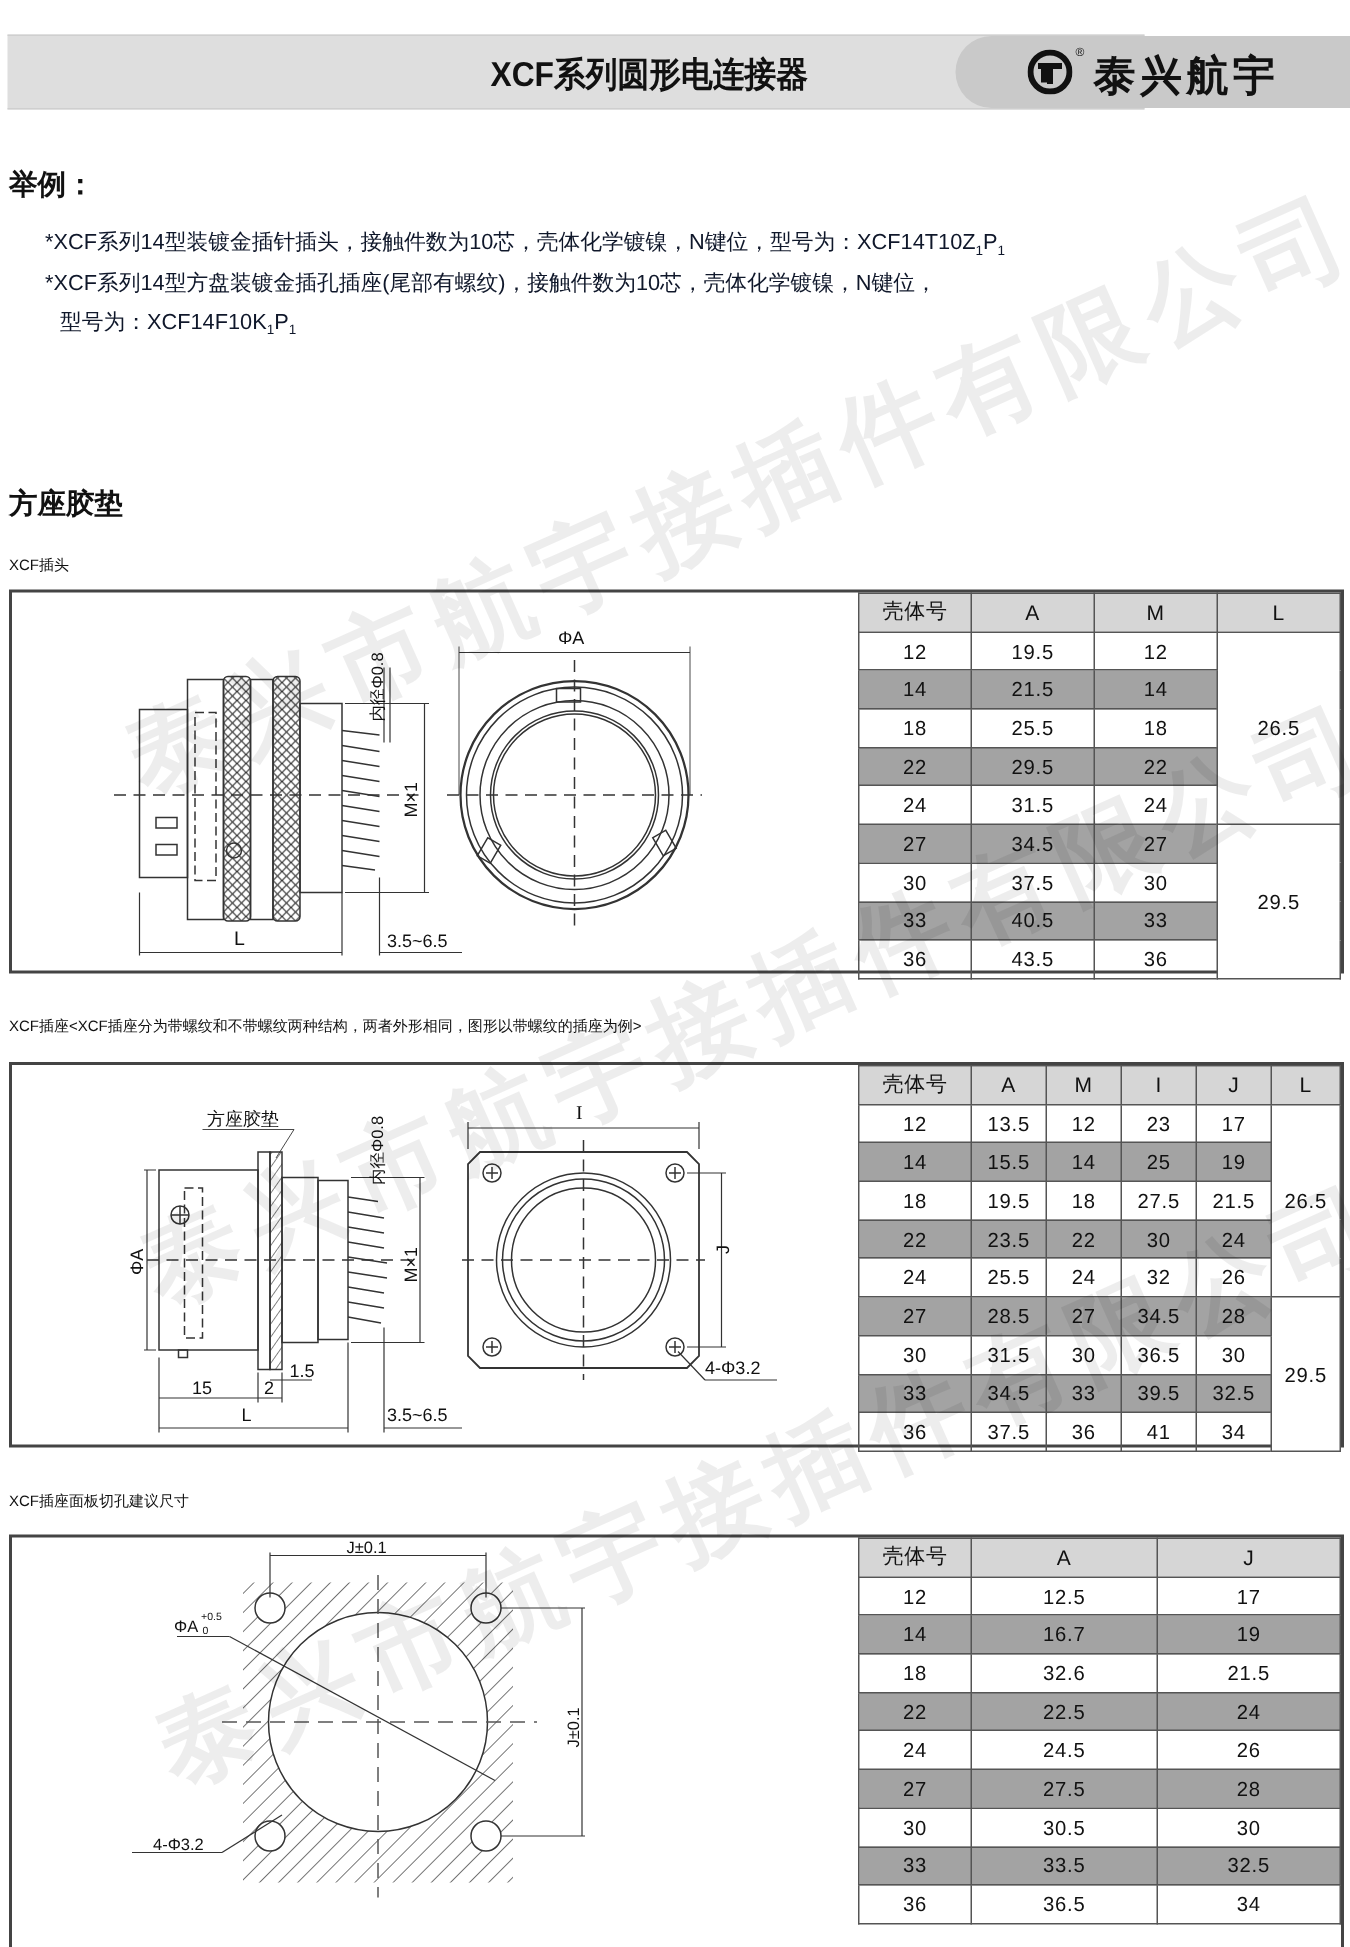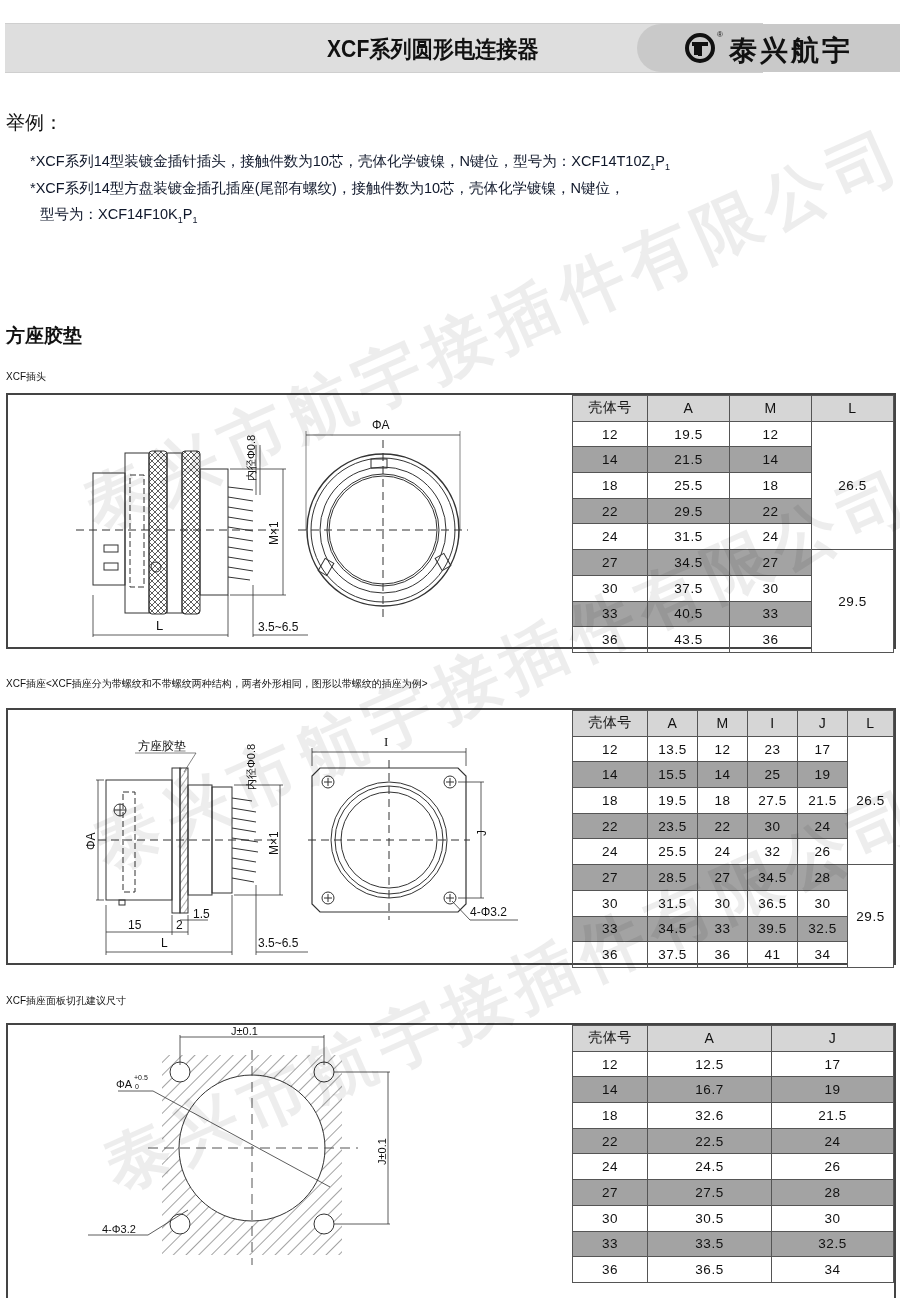--- a/index.html
+++ b/index.html
@@ -3,21 +3,21 @@
 <meta charset="utf-8">
 <style>
   * { box-sizing: border-box; margin: 0; padding: 0; }
   body { width: 900px; height: 1298px; background: #fff; font-family: "Liberation Sans", "DejaVu Sans", sans-serif; color: #111; position: relative; overflow: hidden; }
   .banner { position: absolute; left: 5px; top: 23px; width: 758px; height: 50px; background: #dedede; border-top: 1px solid #cfcfcf; border-bottom: 1px solid #cfcfcf; }
   .banner-title { position: absolute; left: 322px; top: 10px; font-size: 23px; font-weight: bold; letter-spacing: 0px; color: #111; transform: scaleX(0.92); transform-origin: left; }
   .logo-box { position: absolute; left: 632px; top: 0; width: 263px; height: 48px; background: #c9c9c9; border-radius: 30px 0 0 30px; }
   .logo-icon { position: absolute; left: 48px; top: 9px; width: 30px; height: 30px; }
   .logo-reg { position: absolute; left: 80px; top: 6px; font-size: 8px; }
   .logo-text { position: absolute; left: 92px; top: 8px; font-size: 28px; font-weight: bold; letter-spacing: 3px; color: #111; }
-  .h-ex { position: absolute; left: 6px; top: 110px; font-size: 19px; font-weight: normal; }
+  .h-ex { position: absolute; left: 6px; top: 110px; font-size: 19px; font-weight: bold; }
   .ex-line { position: absolute; font-size: 14.5px; color: #0f172a; white-space: nowrap; }
   .ex-line sub { font-size: 9px; }
   .h-dim { position: absolute; left: 6px; top: 323px; font-size: 19px; font-weight: bold; }
   .sec-label { position: absolute; left: 6px; font-size: 10px; white-space: nowrap; }
   .panel { position: absolute; left: 6px; width: 890px; border: 2px solid #444; background: transparent; }
   .draw { position: absolute; left: 0; top: 0; }
   table.dt { position: absolute; border-collapse: collapse; font-size: 13.5px; }
   table.dt td { border: 1px solid #555; text-align: center; height: 25.7px; padding: 0; letter-spacing: 0.5px; }
   table.dt tr.shade td.s { background: #a3a3a3; }
   table.dt tr.hd td { background: #d6d6d6; font-size: 14px; }

